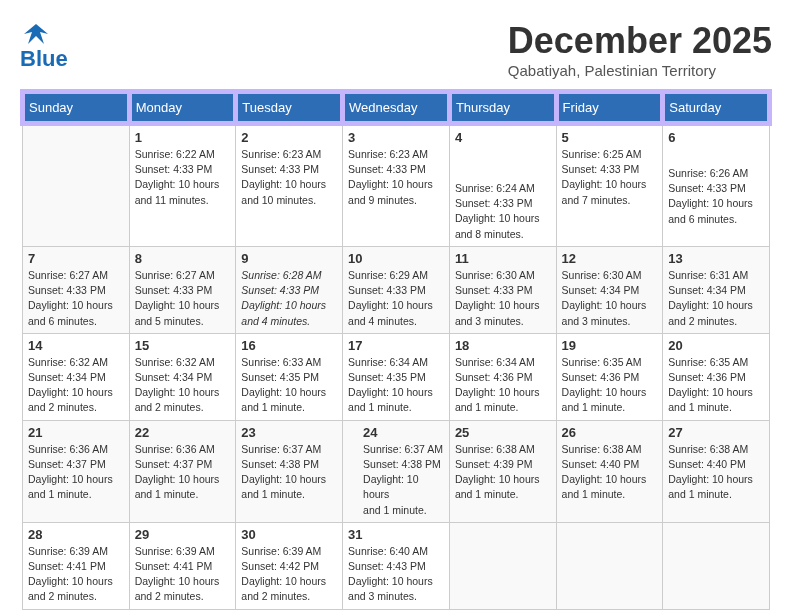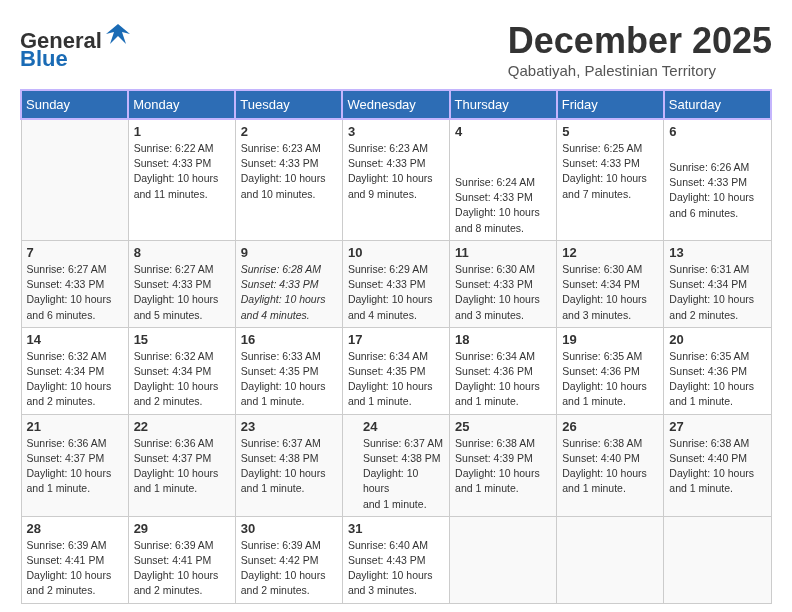--- a/index.html
+++ b/index.html
@@ -49,21 +49,21 @@
       border-collapse: collapse;
       font-size: 11px;
     }
     .calendar th {
       background: #2d6db5;
       color: #fff;
       padding: 6px 4px;
       text-align: left;
       font-size: 13px;
       font-weight: normal;
-      border: 2px solid #c4b5fd;
+      border: 5px solid #c4b5fd;
     }
     .calendar td {
       border: 1px solid #ccc;
       vertical-align: top;
       padding: 4px 5px;
       width: 107px;
       min-height: 80px;
       background: #fff;
     }
     .calendar td.empty {
@@ -84,21 +84,21 @@
     .calendar tr:nth-child(odd) td:not(.empty) {
     }
   </style>
 </head>
 <body>
 
 <div class="header">
   <div class="logo">
     <div>
       <div class="logo-text">
-        <span class="logo-general">General</span><svg class="logo-icon" viewBox="0 0 28 28">
+        <svg class="logo-icon" viewBox="0 0 28 28">
             <polygon points="14,4 26,14 18,12 22,24 14,16 6,24 10,12 2,14" fill="#1a6bb5"></polygon>
           </svg>
       </div>
       <div class="logo-text" style="margin-top:-6px;">
         <span class="logo-blue">Blue</span>
       </div>
     </div>
   </div>
   <div class="title-block">
     <div class="month-title">December 2025</div>

